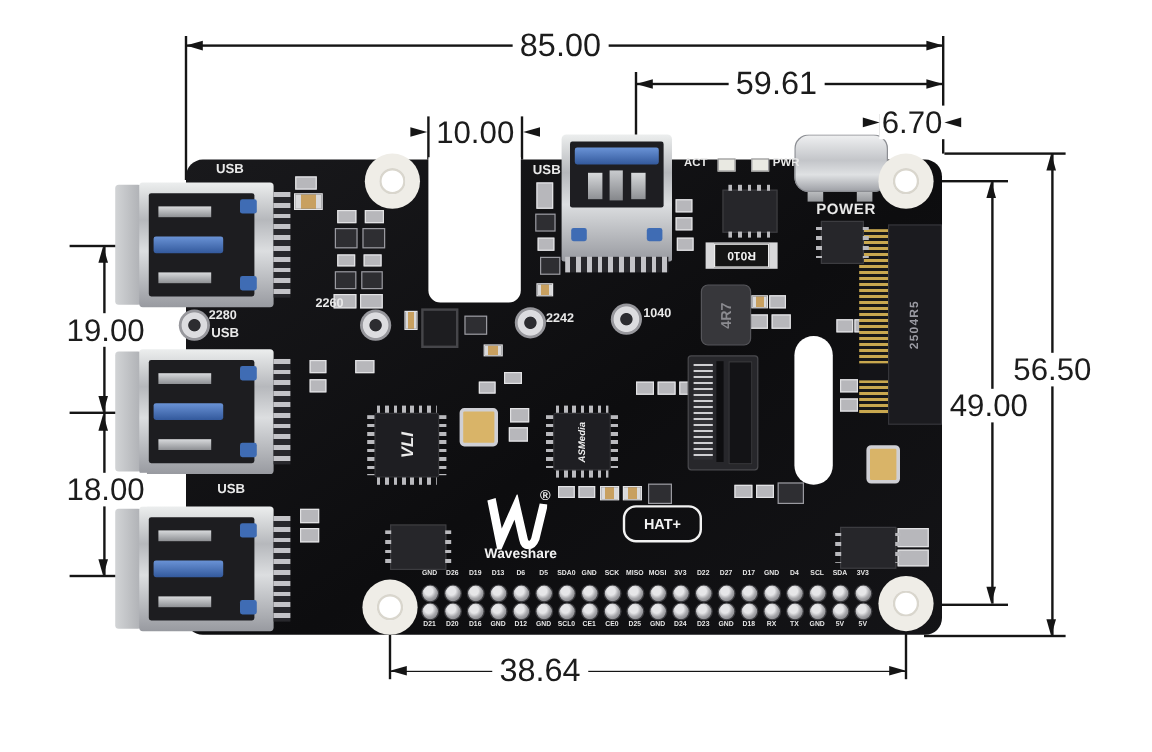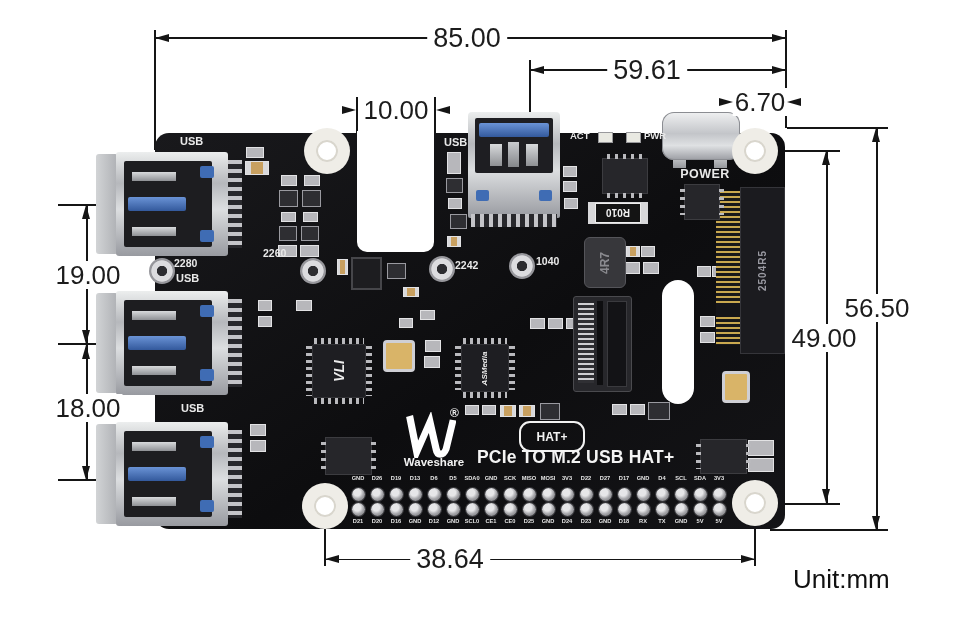--- a/index.html
+++ b/index.html
@@ -246,21 +246,20 @@
   <div class="wlogo">
     <svg width="54" height="46" viewBox="0 0 54 46">
       <g transform="skewX(-6)">
         <path d="M8 4 L19 40 L29 10 L38 37 C40 44 46 44 48 37 L52 8" stroke="#fff" stroke-width="7" fill="none" stroke-linejoin="miter"></path>
       </g>
     </svg>
   </div>
   <div class="reg">®</div>
   <div class="brand">Waveshare</div>
   <div class="hat-badge">HAT+</div>
-  <div class="product">PCIe TO M.2 USB HAT+</div>
 
   <div id="gen-smd">
       <div class="smd g" style="left:246px;top:147px;width:16px;height:9px;"></div>
       <div class="smd t" style="left:245px;top:161px;width:22px;height:12px;"></div>
       <div class="smd g" style="left:281px;top:175px;width:14px;height:9px;"></div>
       <div class="smd g" style="left:304px;top:175px;width:14px;height:9px;"></div>
       <div class="smd s" style="left:279px;top:190px;width:17px;height:15px;"></div>
       <div class="smd s" style="left:302px;top:190px;width:17px;height:15px;"></div>
       <div class="smd g" style="left:281px;top:212px;width:13px;height:8px;"></div>
       <div class="smd g" style="left:303px;top:212px;width:13px;height:8px;"></div>
@@ -453,14 +452,13 @@
   <div class="dim-text sm" style="left:88px;top:275px;">19.00</div>
   <div class="dim-text sm" style="left:88px;top:408px;text-align:right;">18.00</div>
 
   <div class="dl" style="left:324px;top:511px;width:1.5px;height:55px;"></div>
   <div class="dl" style="left:754px;top:508px;width:1.5px;height:58px;"></div>
   <div class="dl" style="left:325px;top:558.5px;width:430px;height:1.5px;"></div>
   <div class="ar l" style="left:325px;top:555px;"></div>
   <div class="ar r" style="left:741px;top:555px;"></div>
   <div class="dim-text" style="left:450px;top:559px;">38.64</div>
 
-  <div class="unit" style="left:793px;top:564px;">Unit:mm</div>
 </div>
 
 </body></html>

